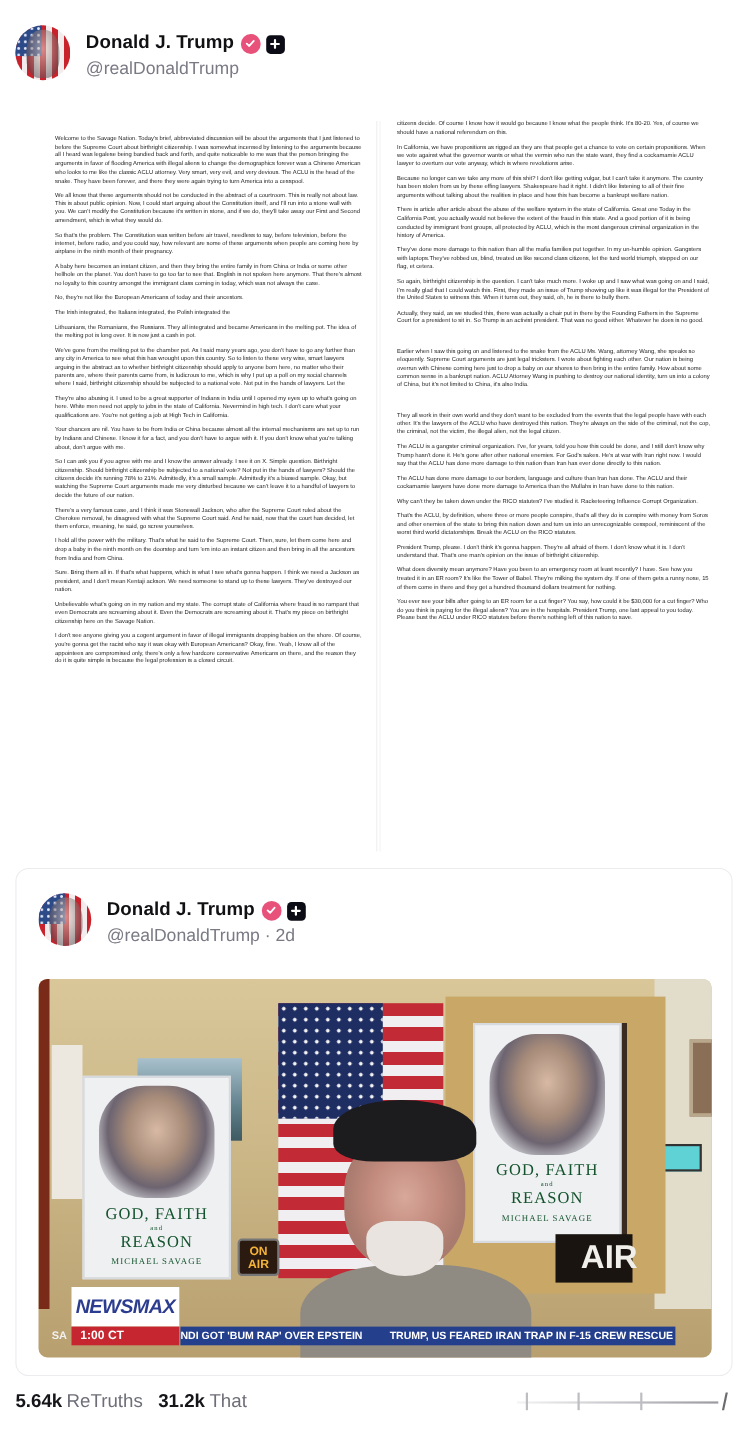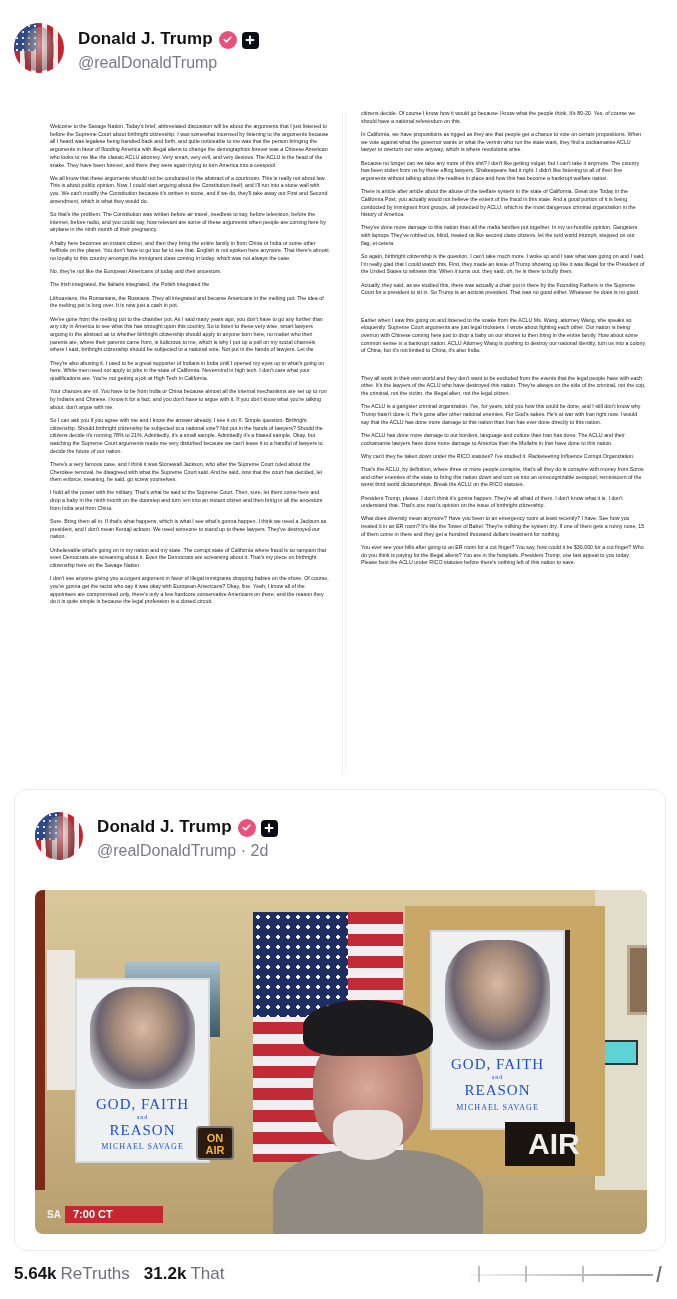--- a/index.html
+++ b/index.html
@@ -38,33 +38,33 @@
   .card .handle { font-size: 16px; }
 
   .video { position: absolute; left: 20px; top: 100px; width: 612px; height: 344px; border-radius: 8px; overflow: hidden;
     background: linear-gradient(180deg, #d9c79a 0%, #cdb989 40%, #b89f70 100%); }
   .wall-left { position: absolute; left: 0; top: 0; width: 10px; height: 300px; background: #7a2a18; }
   .paper { position: absolute; left: 12px; top: 60px; width: 28px; height: 140px; background: #ece8df; }
   .painting { position: absolute; left: 90px; top: 72px; width: 95px; height: 75px; background: linear-gradient(180deg, #a8c0cc, #5f7f8a 60%, #3e5a62); }
   .book { position: absolute; background: #eef0f2; border: 2px solid #d7dade; }
   .book .portrait { position: absolute; left: 10%; top: 4%; width: 80%; height: 56%; border-radius: 40%;
     background: radial-gradient(ellipse at 50% 40%, #d7b9a4 0%, #a88c7a 35%, #6c6470 60%, #e8eaee 85%); }
-  .book .title { position: absolute; left: 0; right: 0; text-align: center; font-family: "Liberation Serif", serif; color: #1d4ed8; letter-spacing: 1px; }
+  .book .title { position: absolute; left: 0; right: 0; text-align: center; font-family: "Liberation Serif", serif; color: #14532d; letter-spacing: 1px; }
   .book1 { left: 40px; top: 88px; width: 135px; height: 185px; }
   .book2 { left: 395px; top: 40px; width: 135px; height: 200px; }
   .flag { position: absolute; left: 218px; top: 22px; width: 150px; height: 250px;
     background: repeating-linear-gradient(180deg, #c22a35 0 12px, #f0eef0 12px 22px); }
   .flag .canton { position: absolute; left: 0; top: 0; width: 95px; height: 105px; background: #1e2d62;
     background-image: radial-gradient(#f3f3f3 1.6px, transparent 2px); background-size: 10px 10px; }
   .cabinet { position: absolute; left: 370px; top: 16px; width: 200px; height: 270px; background: #c9a766; }
   .cabinet-inner { position: absolute; left: 515px; top: 40px; width: 20px; height: 220px; background: #3a2a20; }
   .frame { position: absolute; left: 592px; top: 55px; width: 30px; height: 70px; background: #8a6e55; border: 3px solid #b9a78c; }
   .rightwall { position: absolute; left: 560px; top: 0; width: 52px; height: 300px; background: #e2dccb; }
   .screen { position: absolute; left: 565px; top: 150px; width: 38px; height: 25px; background: #5fd2d6; border: 2px solid #333; }
-  .onair { position: absolute; left: 161px; top: 236px; width: 38px; height: 34px; background: #2a1a10; border-radius: 4px; color: #f5b437; font-weight: 700; font-size: 11px; text-align: center; line-height: 12px; padding-top: 4px; border: 2px solid #777; }
+  .onair { position: absolute; left: 181px; top: 236px; width: 38px; height: 34px; background: #2a1a10; border-radius: 4px; color: #f5b437; font-weight: 700; font-size: 11px; text-align: center; line-height: 12px; padding-top: 4px; border: 2px solid #777; }
   .air-big { position: absolute; left: 470px; top: 232px; width: 70px; height: 44px; background: #1a1410; color: #f1efe9; font-weight: 700; font-size: 30px; text-align: center; line-height: 44px; padding-left: 23px; }
   .man { position: absolute; left: 258px; top: 110px; width: 170px; height: 240px; }
   .man .cap { position: absolute; left: 10px; top: 0; width: 130px; height: 56px; border-radius: 50% 55% 30% 30%; background: #1c1b1d; }
   .man .head { position: absolute; left: 20px; top: 34px; width: 110px; height: 120px; border-radius: 40% 40% 45% 45%;
     background: radial-gradient(ellipse at 50% 45%, #d8a89a 0%, #c28b7e 40%, #a97a6e 70%); }
   .man .beard { position: absolute; left: 40px; top: 110px; width: 70px; height: 50px; border-radius: 30% 30% 50% 50%; background: #e9e4df; }
   .man .body { position: absolute; left: -20px; top: 150px; width: 210px; height: 110px; border-radius: 40% 40% 0 0; background: #8f8a82; }
 
   .lower-third { position: absolute; left: 12px; top: 280px; width: 572px; height: 54px; }
   .brand-box { position: absolute; left: 18px; top: 0; width: 98px; height: 36px; background: #ffffff; display: flex; align-items: center; justify-content: center; }
@@ -210,22 +210,29 @@
     <div class="onair">ON AIR</div>
     <div class="air-big">AIR</div>
     <div class="man">
       <div class="body"></div>
       <div class="head"></div>
       <div class="beard"></div>
       <div class="cap"></div>
     </div>
 
     <div class="lower-third">
+      <div class="brand-box">
+        <span class="brand">NEWSMAX</span>
+      </div>
       <div class="say">SA</div>
-      <div class="time-box">7:00 CT</div>
+      <div class="time-box">1:00 CT</div>
+      <div class="ticker">
+        <span>NDI GOT 'BUM RAP' OVER EPSTEIN</span>
+        <span class="t2">TRUMP, US FEARED IRAN TRAP IN F-15 CREW RESCUE</span>
+      </div>
     </div>
   </div>
 </div>
 
 <div class="footer">
   <span class="num">5.64k</span>
   <span class="label">ReTruths</span>
   <span class="num">31.2k</span>
   <span class="label">That</span>
 </div>

